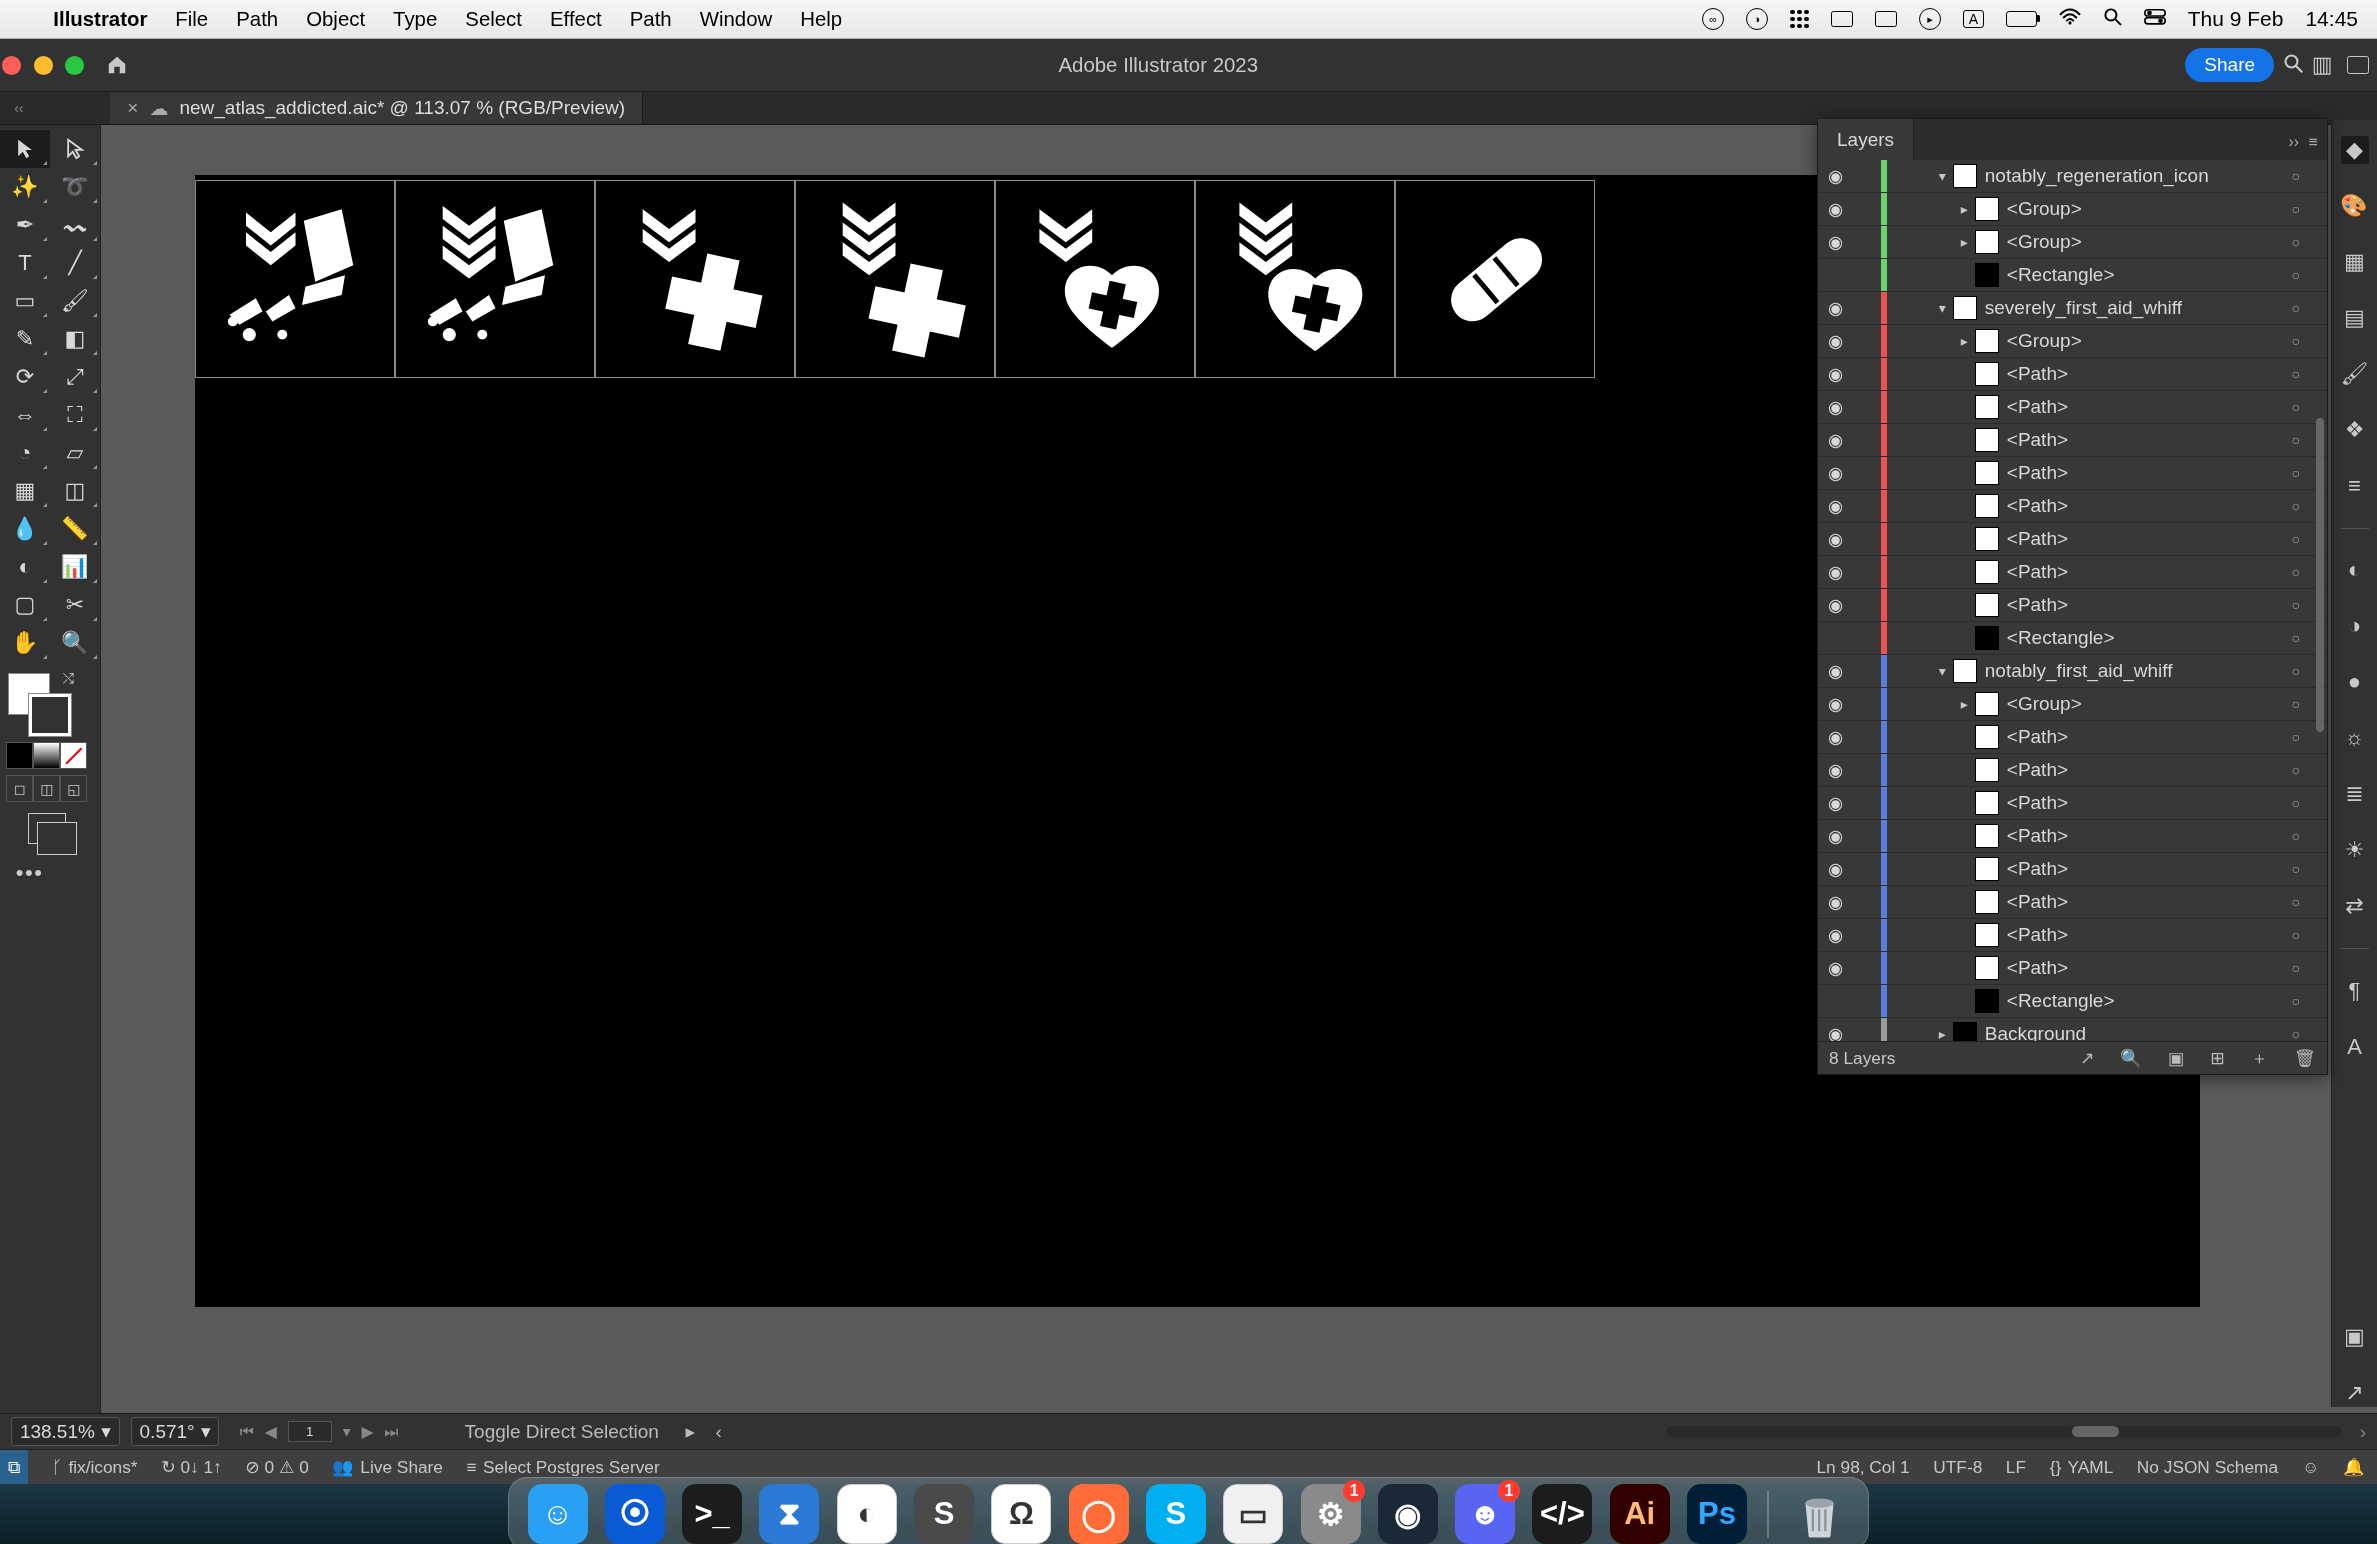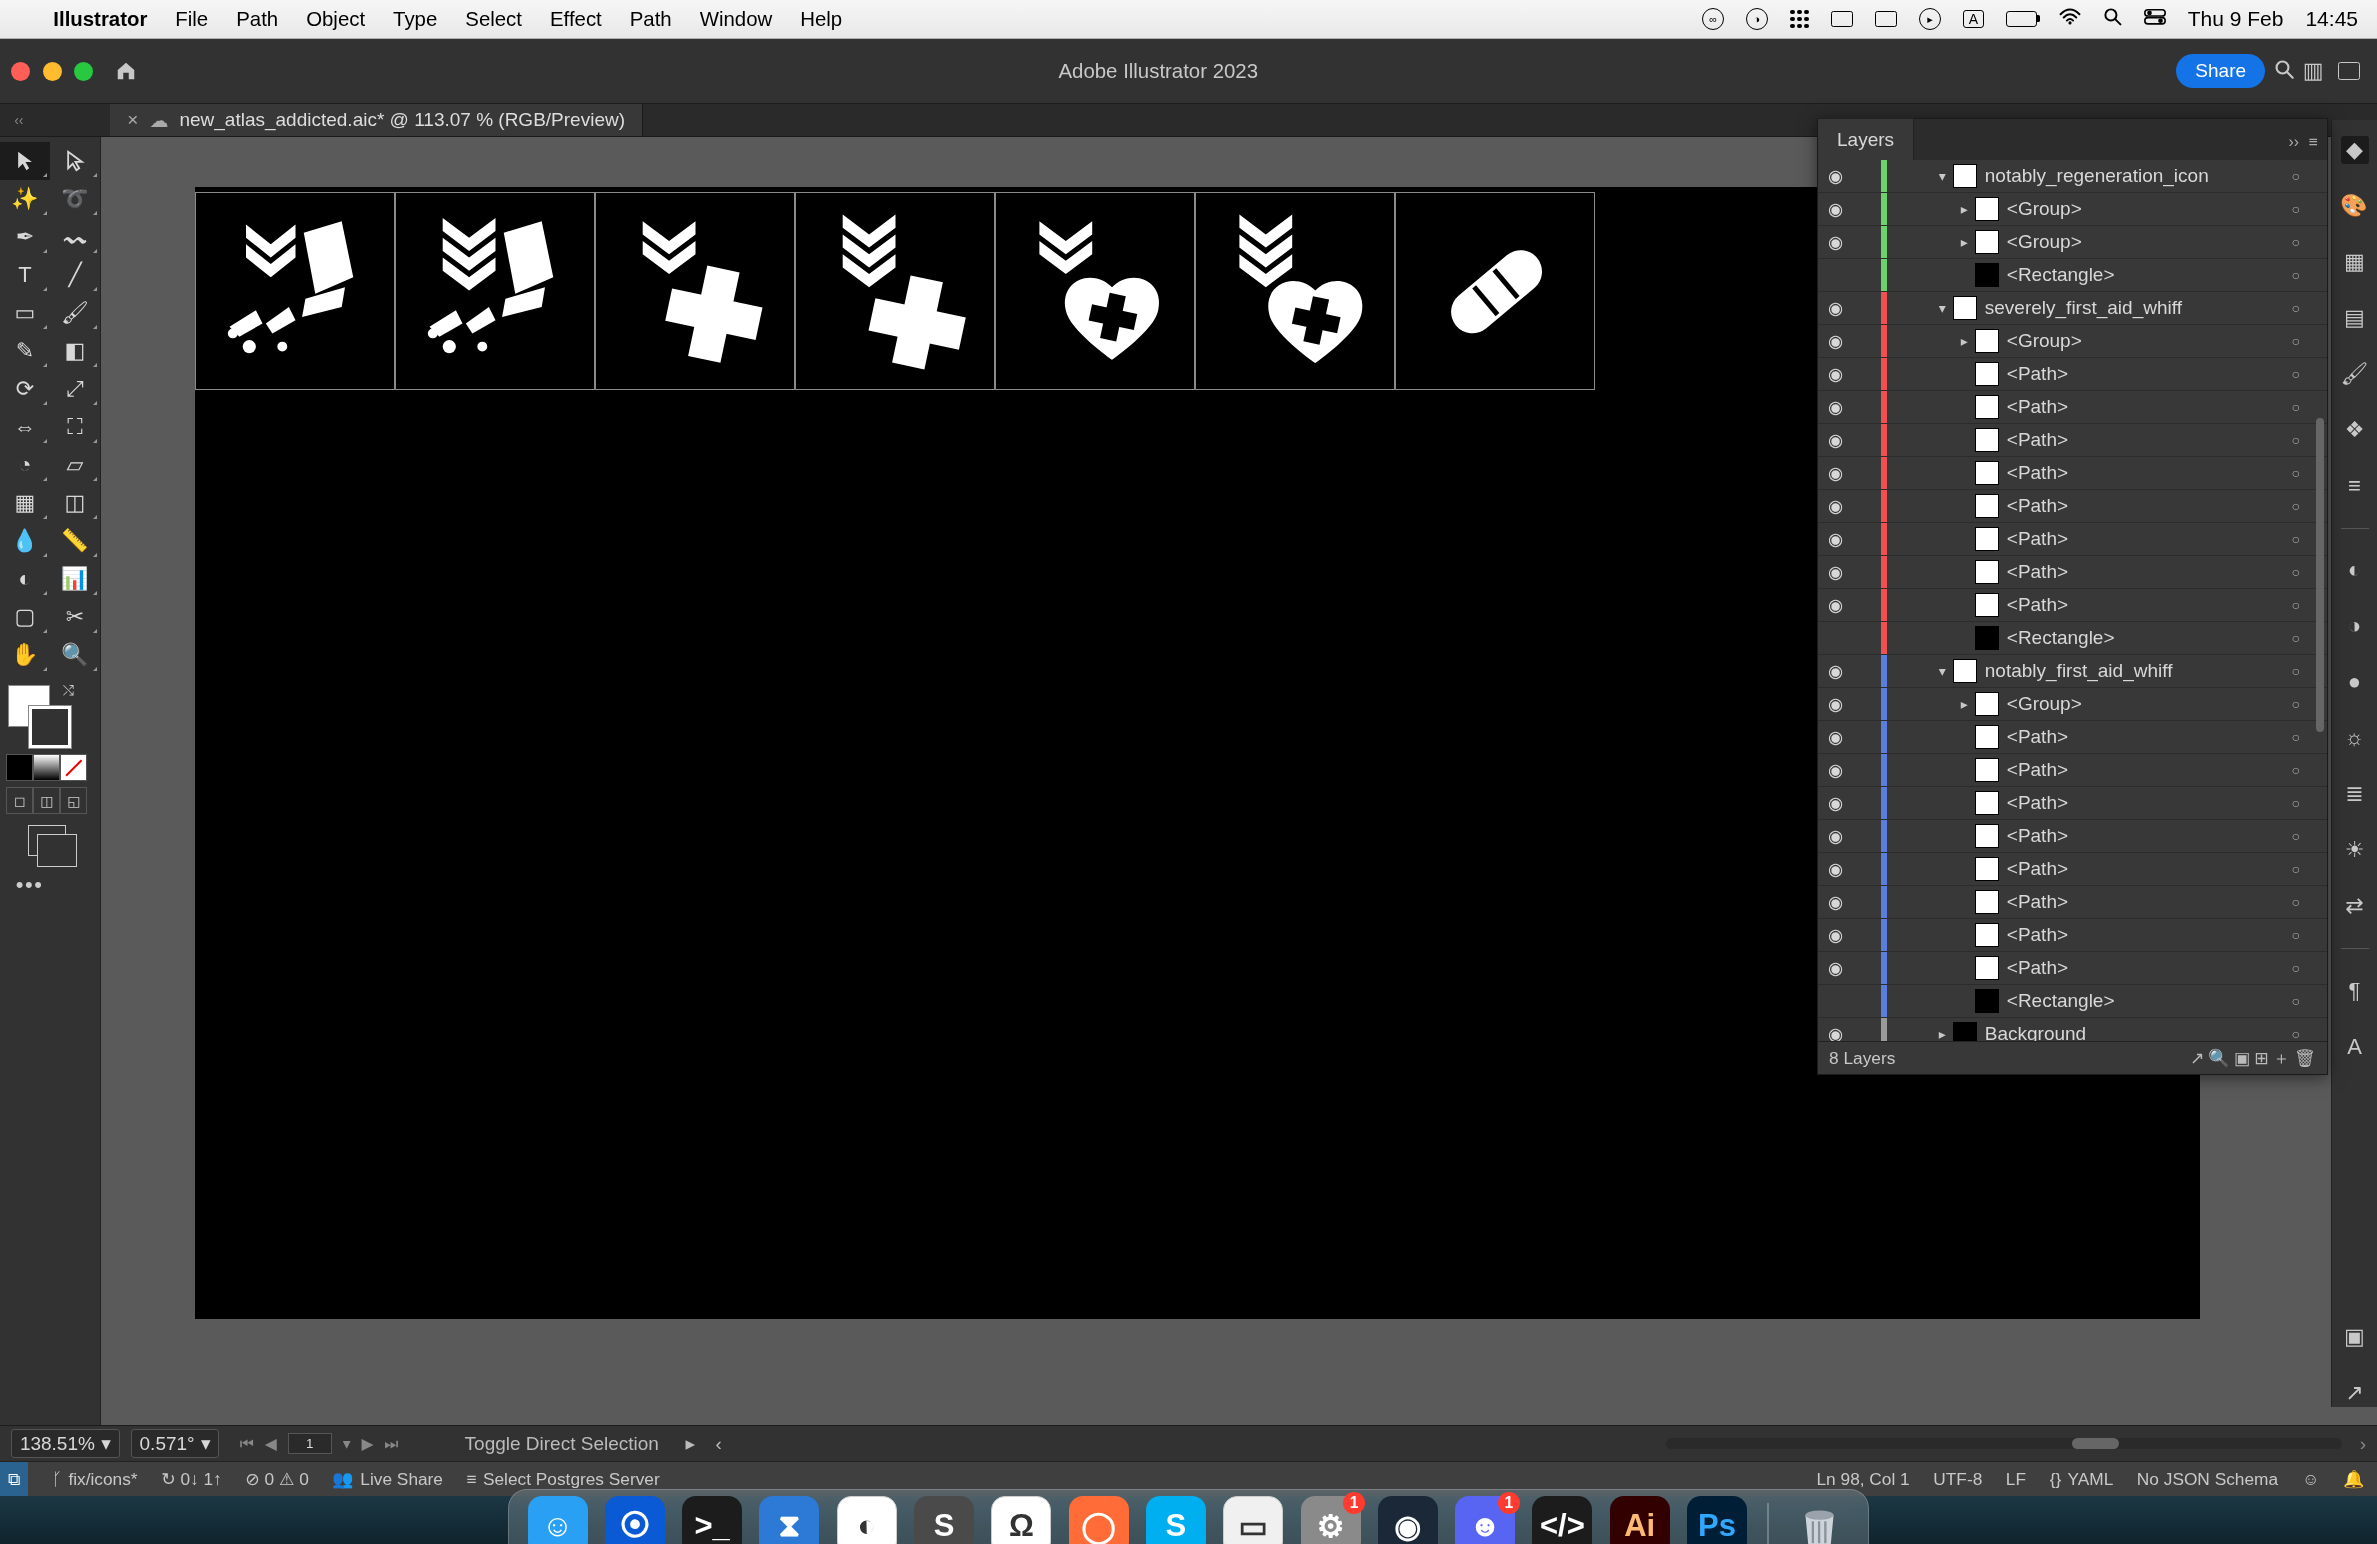--- a/index.html
+++ b/index.html
@@ -14,21 +14,21 @@
     .menu-bar .right .dt { font-weight: 500; font-size: 21px; }
     .menu-bar .right .micon { width: 22px; height: 15.7px; border: 1.6px solid #000; border-radius: 2.4px; display: inline-block; }
     .menu-bar .right .circ { width: 22px; height: 22px; border: 1.6px solid #000; border-radius: 50%; display: inline-flex; align-items: center; justify-content: center; font-size: 11px; }
     .menu-bar .right .dots { display: inline-grid; grid-template-columns: repeat(3,4.7px); grid-template-rows: repeat(3,4.7px); gap: 2.4px; }
     .menu-bar .right .dots i { background: #000; border-radius: 50%; }
     .menu-bar .right .boxed { border: 1.6px solid #000; border-radius: 3.1px; padding: 0 4.7px; font-size: 14px; }
     .menu-bar .right .battery { width: 31px; height: 15.7px; border: 1.6px solid #000; border-radius: 3.1px; position: relative; }
     .menu-bar .right .battery::after { content: ''; position: absolute; right: -4.7px; top: 3.1px; width: 3.1px; height: 6.3px; background: #000; border-radius: 0 1.6px 1.6px 0; }
 
     
-    .app-titlebar { height: 65px; background: #323232; display: flex; align-items: center; padding: 0 11px; border-bottom: 0.8px solid #1c1c1c; }
+    .app-titlebar { height: 53px; background: #323232; display: flex; align-items: center; padding: 0 2px; border-bottom: 0.8px solid #1c1c1c; }
     .traffic { display: flex; gap: 12.6px; margin-right: 19px; }
     .traffic span { width: 19px; height: 19px; border-radius: 50%; }
     .traffic .r { background: #ff5f57; } .traffic .y { background: #febc2e; } .traffic .g { background: #28c840; }
     .home-btn { width: 28px; height: 28px; color: #d0d0d0; display: flex; align-items: center; justify-content: center; }
     .app-title { flex: 1; text-align: center; color: #c8c8c8; font-size: 20.4px; }
     .share-btn { background: #1473e6; color: #fff; padding: 6.3px 19px; border-radius: 23.6px; font-size: 19px; margin-right: 9.4px; }
     .app-titlebar .ticon { color: #c8c8c8; margin: 0 7.9px; font-size: 22px; }
     .app-titlebar .tbox { width: 22px; height: 17.3px; border: 1.6px solid #c8c8c8; border-radius: 2.4px; display: inline-block; margin: 0 6.3px; }
 
     
@@ -86,21 +86,21 @@
     .lrow .eye { width: 35px; text-align: center; color: #d8d8d8; font-size: 17.3px; }
     .lrow .lock { width: 28px; }
     .lrow .colorstrip { width: 6.3px; align-self: stretch; }
     .lrow .cs-green { background: #6bd36b; } .lrow .cs-red { background: #f05050; } .lrow .cs-blue { background: #5a7de0; } .lrow .cs-grey { background: #9a9a9a; }
     .lrow .indent { display: inline-block; }
     .lrow .twist { width: 22px; text-align: center; color: #c8c8c8; font-size: 14px; }
     .lrow .thumb { width: 23.6px; height: 23.6px; background: #fff; border: 0.8px solid #000; margin-right: 7.9px; }
     .lrow .thumb.black { background: #000; }
     .lrow .label { flex: 1; white-space: nowrap; overflow: hidden; text-overflow: ellipsis; }
     .lrow .target { width: 31px; text-align: center; color: #aaa; font-size: 14px; }
-    .layers-footer { height: 33px; display: flex; align-items: center; padding: 0 11px; gap: 4px; border-top: 0.8px solid #222; color: #c8c8c8; font-size: 17.3px; }
+    .layers-footer { height: 33px; display: flex; align-items: center; padding: 0 11px; gap: 26px; border-top: 0.8px solid #222; color: #c8c8c8; font-size: 17.3px; }
     .layers-footer .cnt { flex: 1; }
     .layers-footer .fic { font-size: 17.3px; color: #bbb; }
     .scrollbar-v { position: absolute; right: 3.1px; top: 63px; width: 7.9px; height: 786px; }
     .scrollbar-v .sthumb { position: absolute; top: 236px; width: 7.9px; height: 314px; background: #666; border-radius: 3.9px; }
 
     
     .ai-status { height: 36px; background: #323232; border-top: 0.8px solid #1c1c1c; display: flex; align-items: center; padding: 0 11px; gap: 11px; color: #d8d8d8; font-size: 19px; }
     .ai-status .seg { display: flex; align-items: center; gap: 6.3px; padding: 1.6px 7.9px; border: 0.8px solid #555; border-radius: 3.1px; background: #2a2a2a; }
     .ai-status .nav { display: flex; align-items: center; gap: 4.7px; margin-left: 6.3px; }
     .ai-status .nav span { color: #888; font-size: 15.7px; padding: 0 3.1px; }

